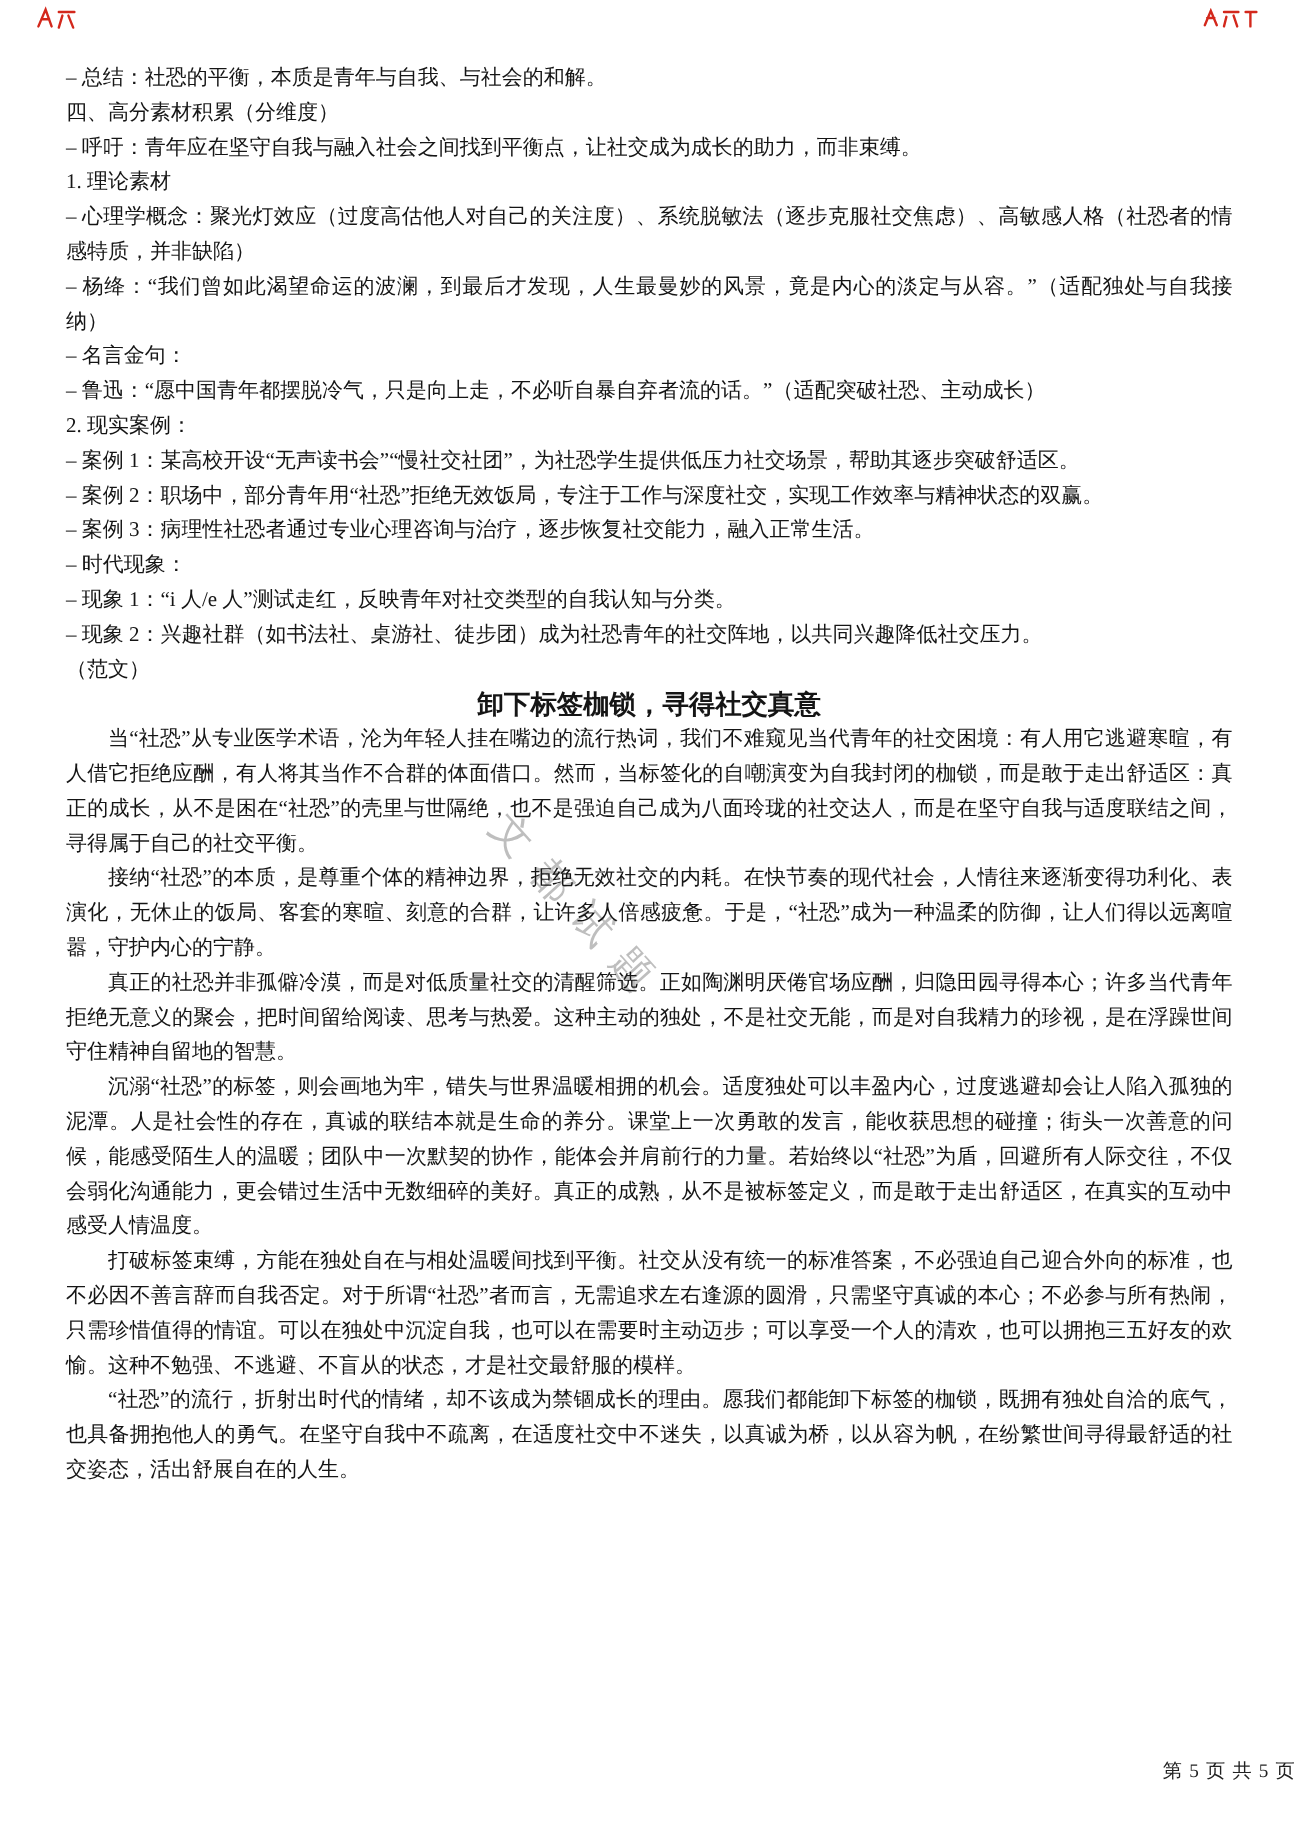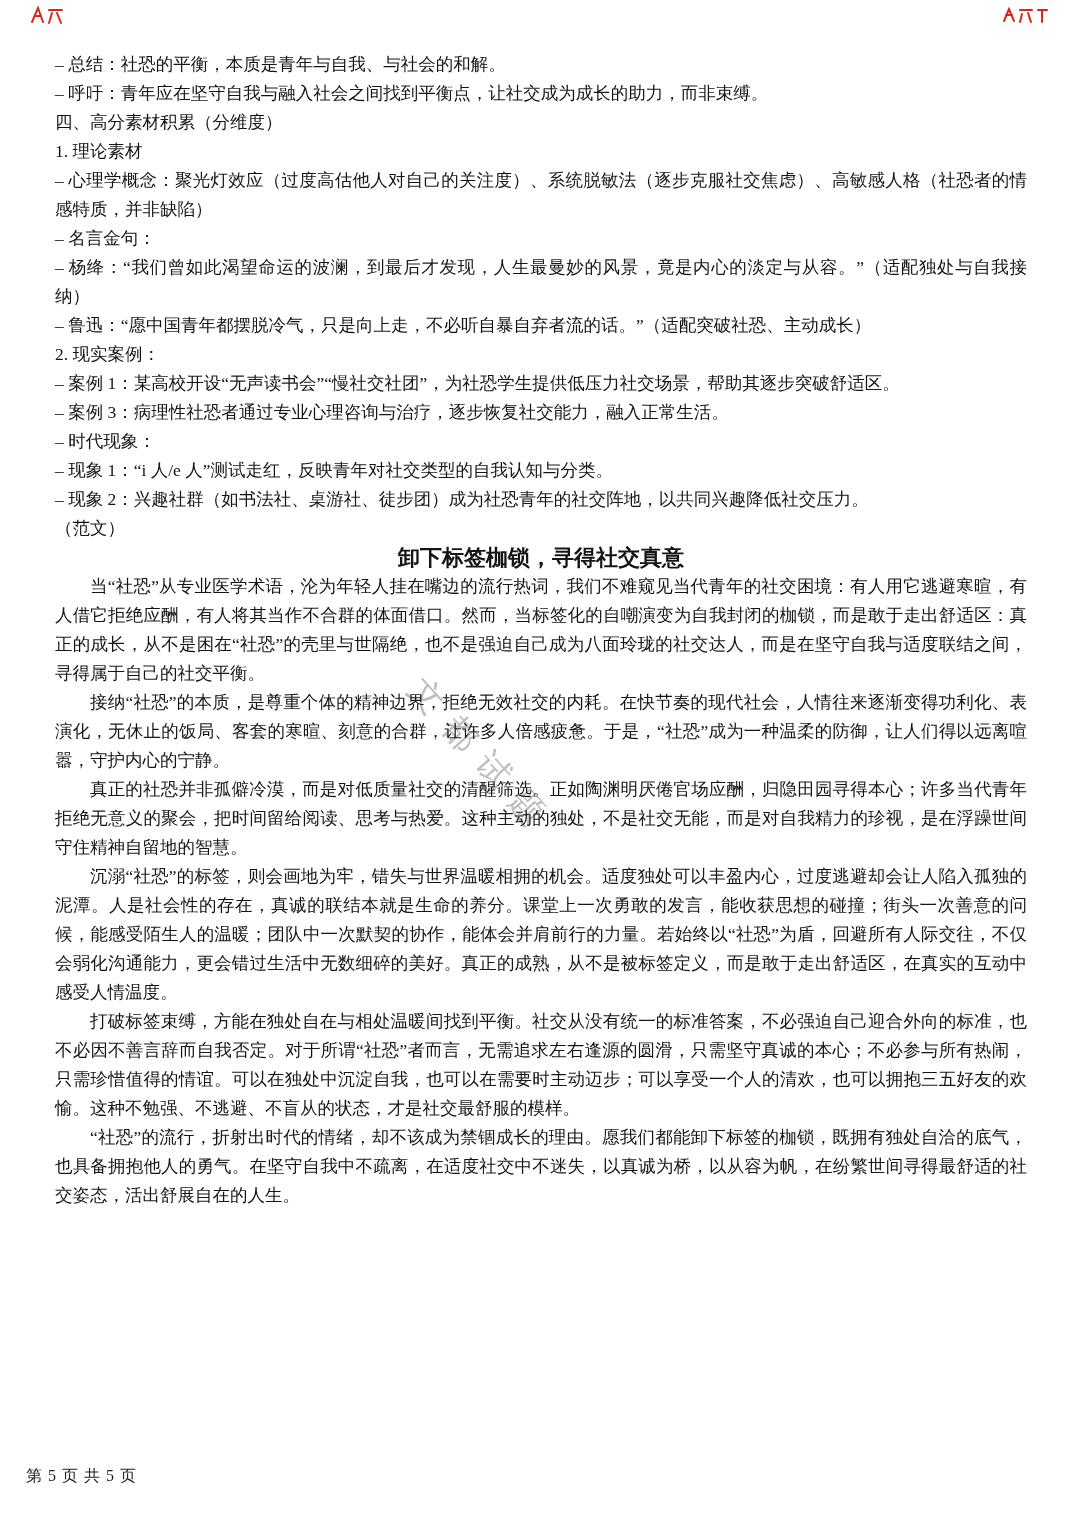--- a/index.html
+++ b/index.html
@@ -31,21 +31,21 @@
   }
   .para {
     margin: 0;
     text-indent: 2em;
   }
   .footer {
     position: absolute;
     left: 0;
     right: 0;
     top: 1466px;
-    text-align: left;
+    text-align: right;
     font-size: 16px;
     color: #222;
     letter-spacing: 1px;
     padding-left: 26px;
   }
   .watermark {
     position: absolute;
     left: 432px;
     top: 668px;
     transform: rotate(48deg);
@@ -73,29 +73,30 @@
   <span class="red-mark red-mark-right">
     <svg width="50" height="24" viewBox="0 0 50 24">
       <path d="M4 17 L9 5 L14 17 M6 11 H12 M20 6 h12 M22 10 l-2 8 M28 9 l3 9 M38 6 h9 M42 6 v12" stroke="#d3281c" stroke-width="2" fill="none" stroke-linecap="round"></path>
     </svg>
   </span>
 
   <div class="watermark">文都试题</div>
 
   <div class="content">
     <div class="outline-line">– 总结：社恐的平衡，本质是青年与自我、与社会的和解。</div>
+    <div class="outline-line">四、高分素材积累（分维度）</div>
     <div class="outline-line">– 呼吁：青年应在坚守自我与融入社会之间找到平衡点，让社交成为成长的助力，而非束缚。</div>
-    <div class="outline-line">四、高分素材积累（分维度）</div>
     <div class="outline-line">1.  理论素材</div>
     <div class="outline-line">– 心理学概念：聚光灯效应（过度高估他人对自己的关注度）、系统脱敏法（逐步克服社交焦虑）、高敏感人格（社恐者的情感特质，并非缺陷）</div>
+    <div class="outline-line">– 杨绛：“我们曾如此渴望命运的波澜，到最后才发现，人生最曼妙的风景，竟是内心的淡定与从容。”（适配独处与自我接纳）</div>
     <div class="outline-line">– 名言金句：</div>
-    <div class="outline-line">– 杨绛：“我们曾如此渴望命运的波澜，到最后才发现，人生最曼妙的风景，竟是内心的淡定与从容。”（适配独处与自我接纳）</div>
     <div class="outline-line">– 鲁迅：“愿中国青年都摆脱冷气，只是向上走，不必听自暴自弃者流的话。”（适配突破社恐、主动成长）</div>
     <div class="outline-line">2.  现实案例：</div>
     <div class="outline-line">– 案例 1：某高校开设“无声读书会”“慢社交社团”，为社恐学生提供低压力社交场景，帮助其逐步突破舒适区。</div>
+    <div class="outline-line">– 案例 2：职场中，部分青年用“社恐”拒绝无效饭局，专注于工作与深度社交，实现工作效率与精神状态的双赢。</div>
     <div class="outline-line">– 案例 3：病理性社恐者通过专业心理咨询与治疗，逐步恢复社交能力，融入正常生活。</div>
     <div class="outline-line">– 时代现象：</div>
     <div class="outline-line">– 现象 1：“i 人/e 人”测试走红，反映青年对社交类型的自我认知与分类。</div>
     <div class="outline-line">– 现象 2：兴趣社群（如书法社、桌游社、徒步团）成为社恐青年的社交阵地，以共同兴趣降低社交压力。</div>
     <div class="outline-line">（范文）</div>
 
     <div class="essay-title">卸下标签枷锁，寻得社交真意</div>
 
     <p class="para">当“社恐”从专业医学术语，沦为年轻人挂在嘴边的流行热词，我们不难窥见当代青年的社交困境：有人用它逃避寒暄，有人借它拒绝应酬，有人将其当作不合群的体面借口。然而，当标签化的自嘲演变为自我封闭的枷锁，而是敢于走出舒适区：真正的成长，从不是困在“社恐”的壳里与世隔绝，也不是强迫自己成为八面玲珑的社交达人，而是在坚守自我与适度联结之间，寻得属于自己的社交平衡。</p>
     <p class="para">接纳“社恐”的本质，是尊重个体的精神边界，拒绝无效社交的内耗。在快节奏的现代社会，人情往来逐渐变得功利化、表演化，无休止的饭局、客套的寒暄、刻意的合群，让许多人倍感疲惫。于是，“社恐”成为一种温柔的防御，让人们得以远离喧嚣，守护内心的宁静。</p>

